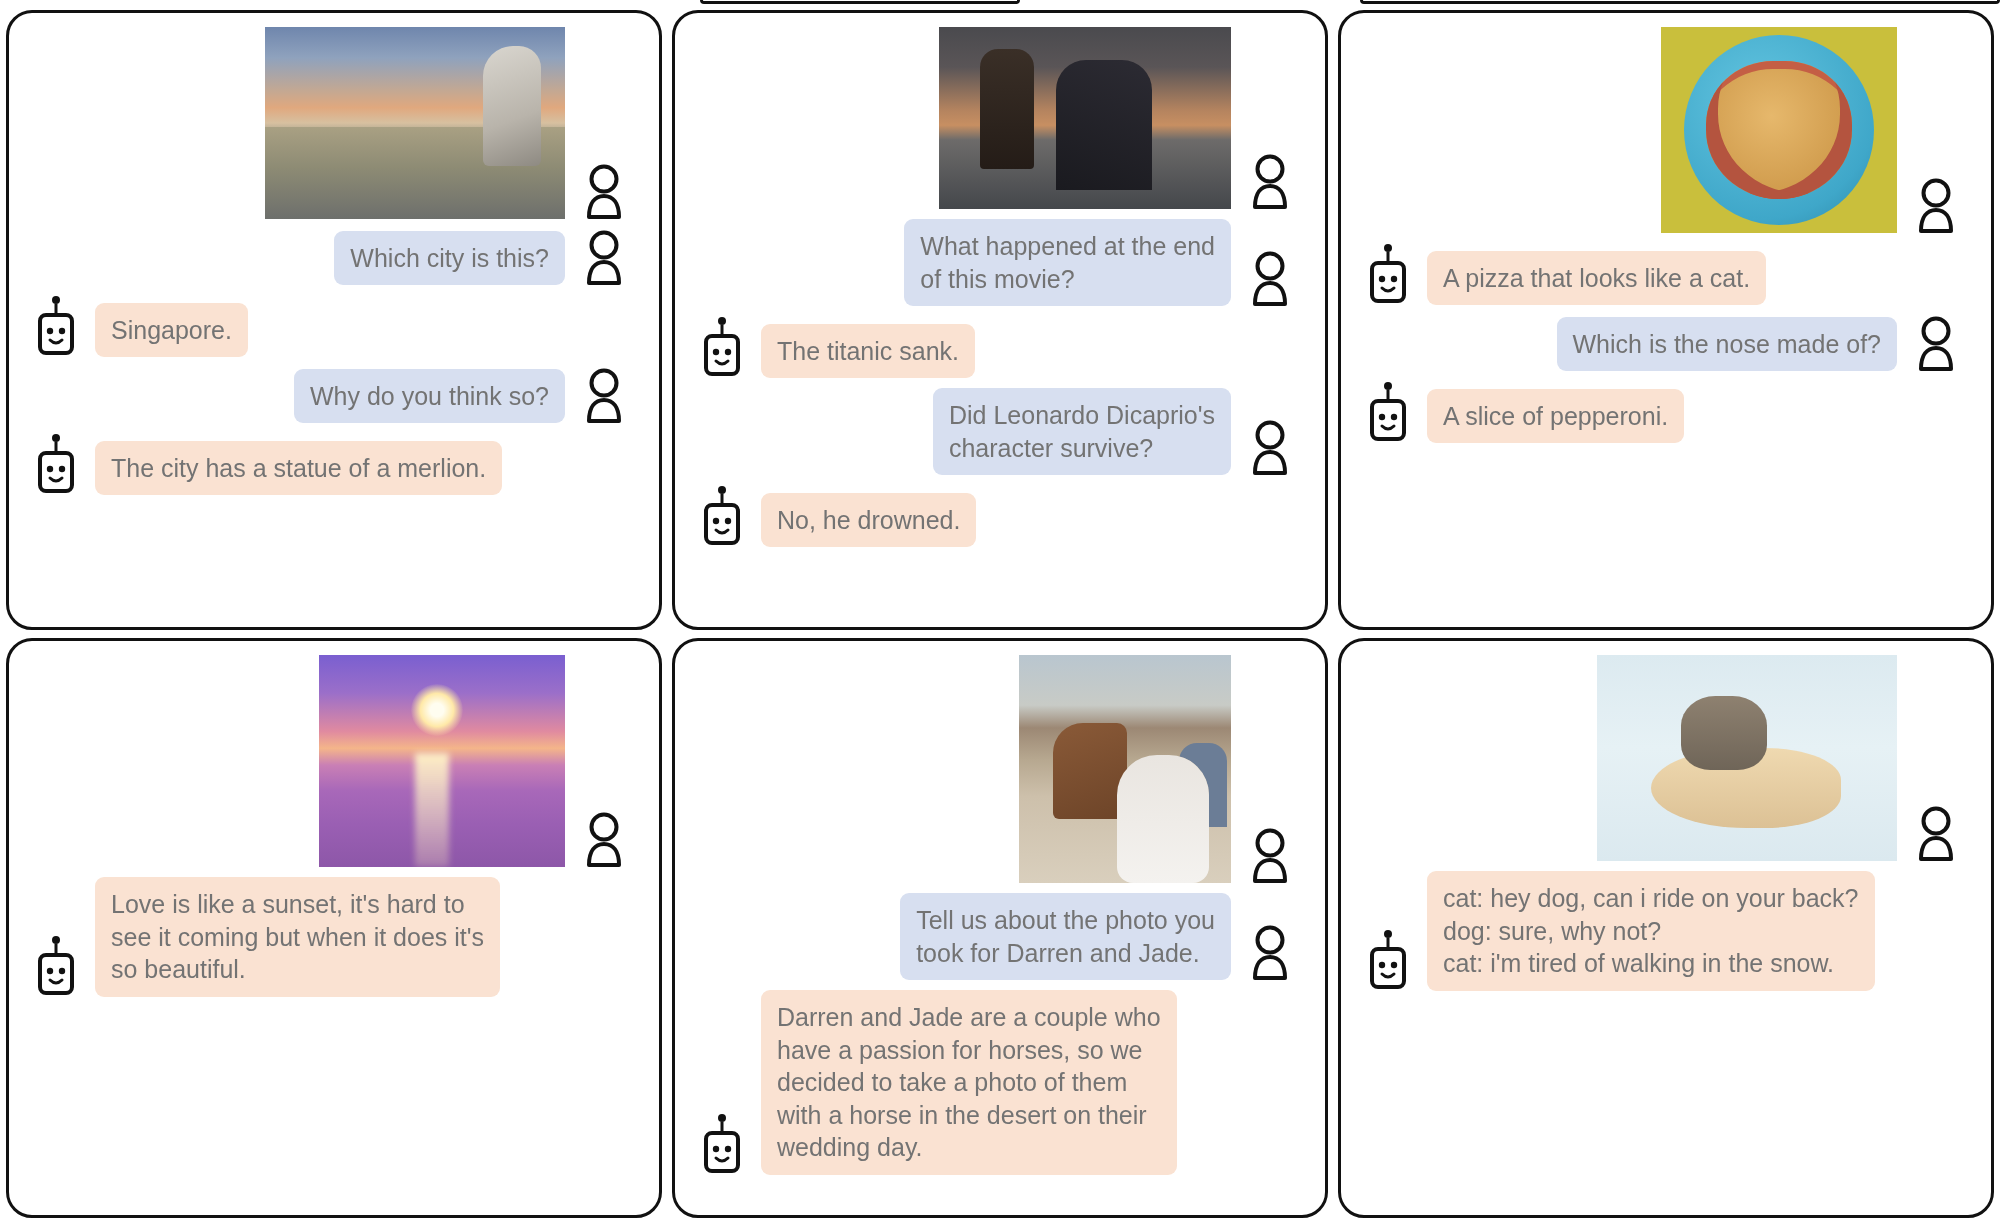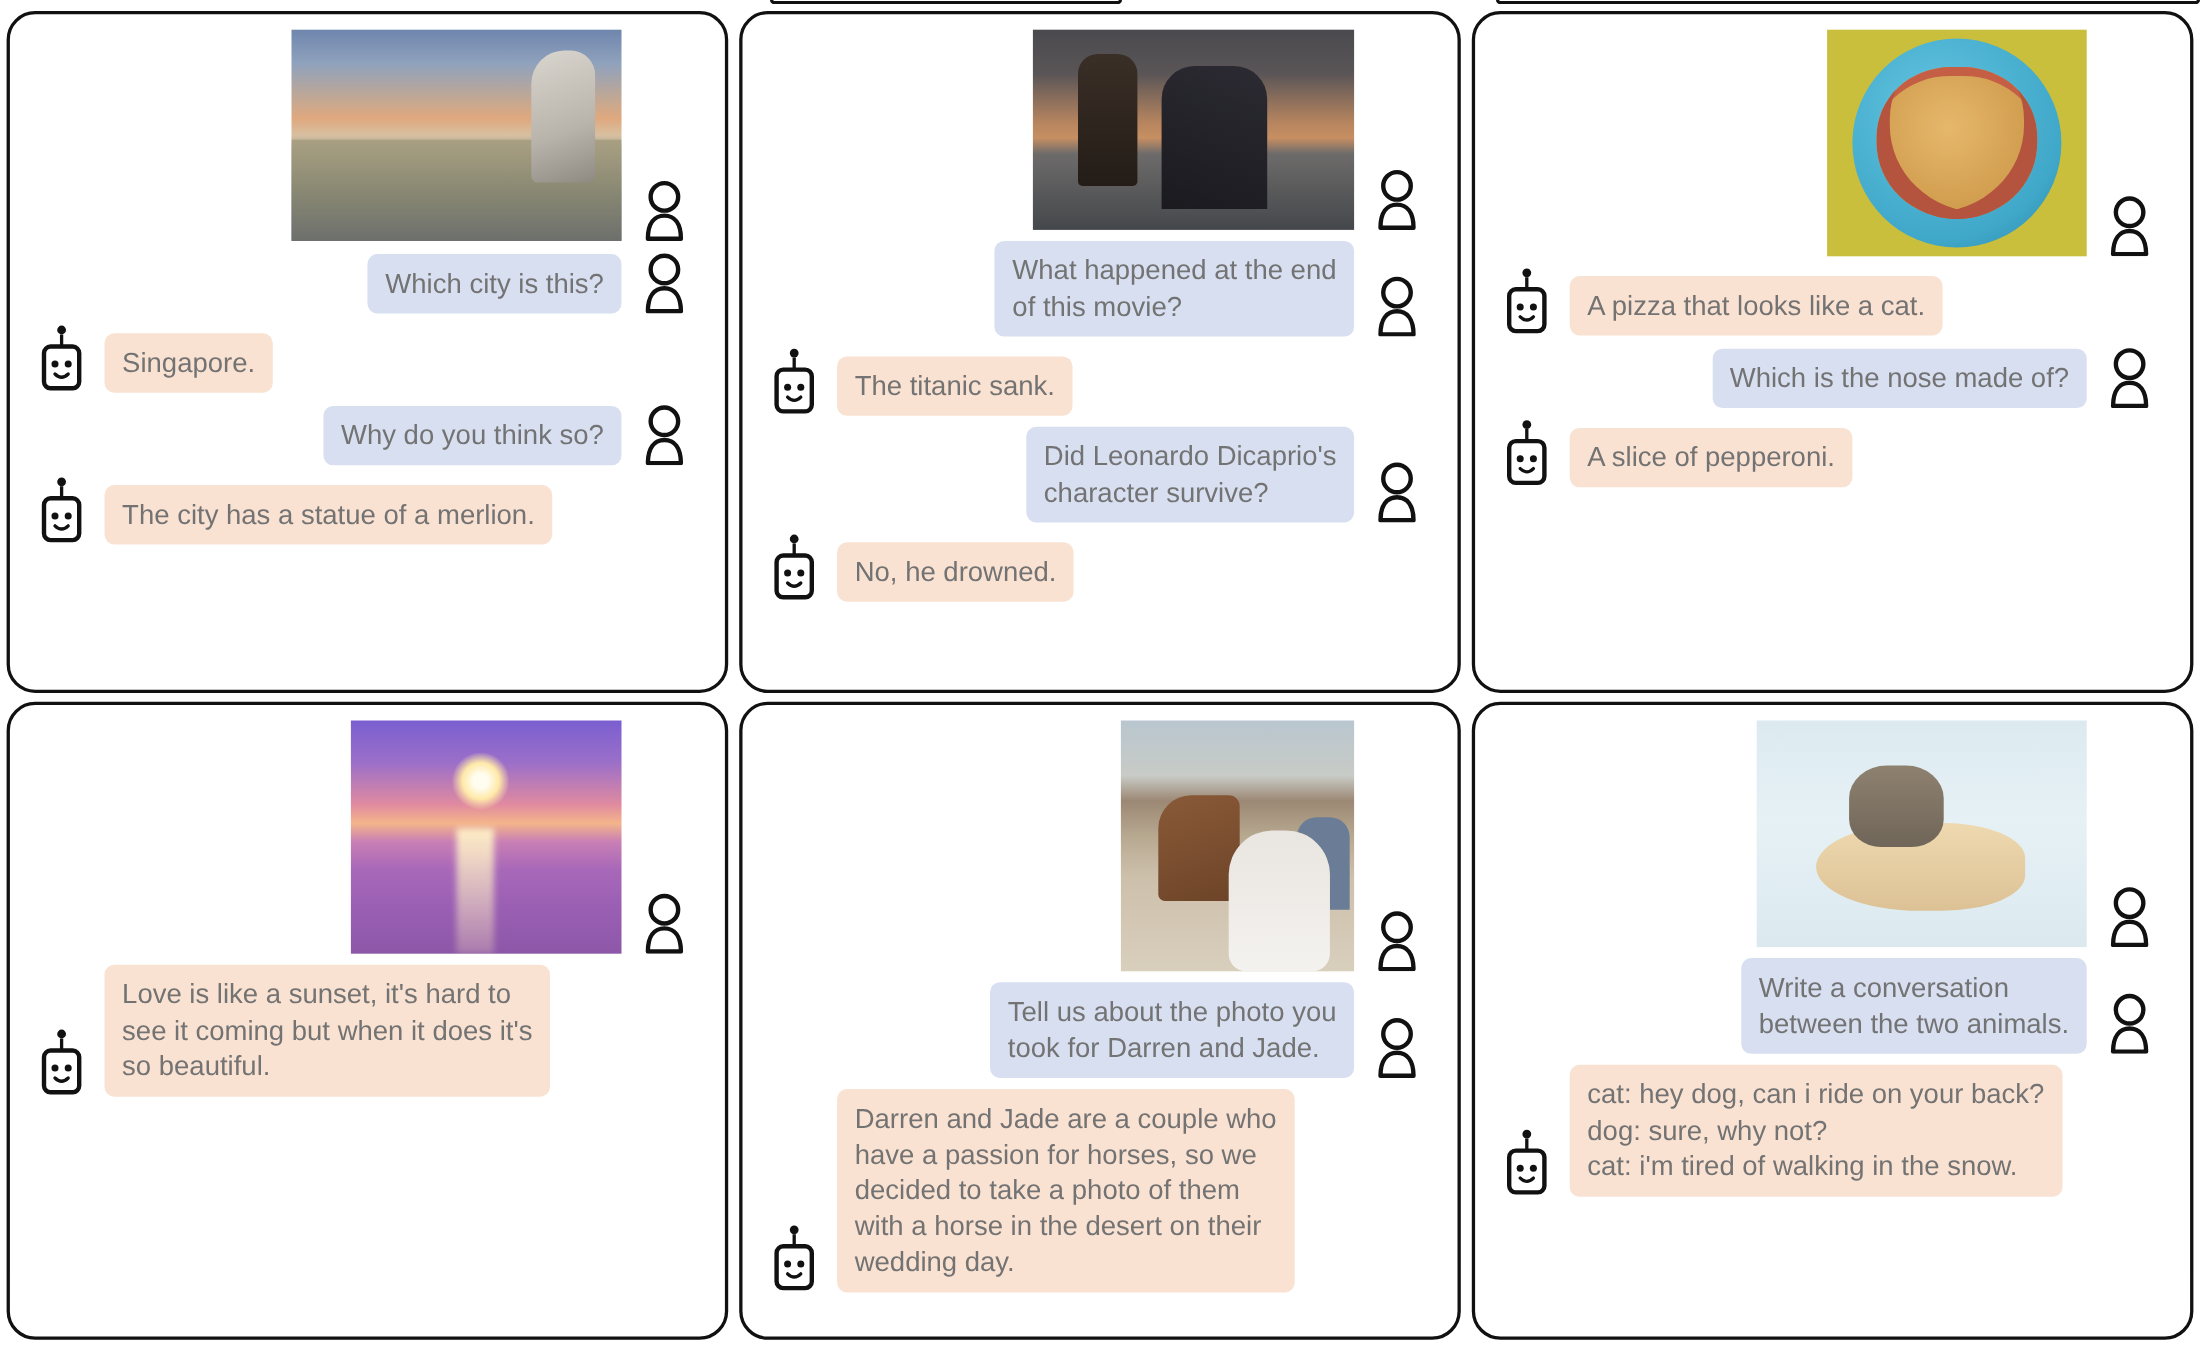--- a/index.html
+++ b/index.html
@@ -527,30 +527,20 @@
       <div class="row image">
         <div class="photo ph-catdog"></div>
         <div class="av-slot right">
           <svg class="ico" width="46" height="56" viewBox="0 0 46 56">
             <circle cx="23" cy="16" r="12.5" fill="none" stroke="#111" stroke-width="4"></circle>
             <path d="M8 54 C8 40 14 33 23 33 C32 33 38 40 38 54 Z" fill="none" stroke="#111" stroke-width="4" stroke-linejoin="round"></path>
           </svg>
         </div>
       </div>
 
-      <div class="row user">
-        <div class="msg user">Write a conversation
-between the two animals.</div>
-        <div class="av-slot right">
-          <svg class="ico" width="46" height="56" viewBox="0 0 46 56">
-            <circle cx="23" cy="16" r="12.5" fill="none" stroke="#111" stroke-width="4"></circle>
-            <path d="M8 54 C8 40 14 33 23 33 C32 33 38 40 38 54 Z" fill="none" stroke="#111" stroke-width="4" stroke-linejoin="round"></path>
-          </svg>
-        </div>
-      </div>
 
       <div class="row bot">
         <div class="av-slot left">
           <svg class="ico" width="50" height="62" viewBox="0 0 50 62">
             <circle cx="25" cy="5" r="4" fill="#111"></circle>
             <line x1="25" y1="9" x2="25" y2="20" stroke="#111" stroke-width="3"></line>
             <rect x="9" y="20" width="32" height="38" rx="6" fill="none" stroke="#111" stroke-width="4"></rect>
             <circle cx="19" cy="36" r="3.2" fill="#111"></circle>
             <circle cx="31" cy="36" r="3.2" fill="#111"></circle>
             <path d="M19 45 Q25 51 31 45" fill="none" stroke="#111" stroke-width="3" stroke-linecap="round"></path>

